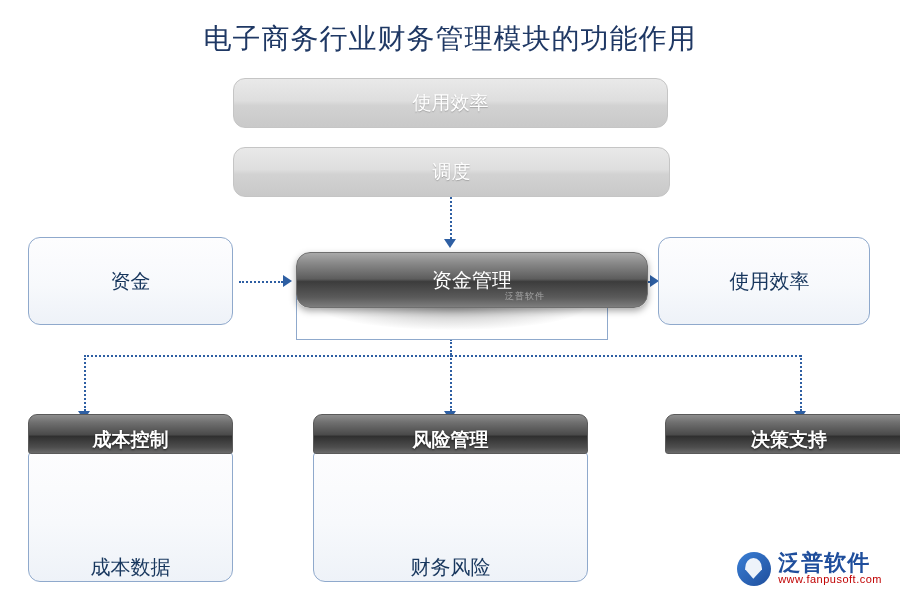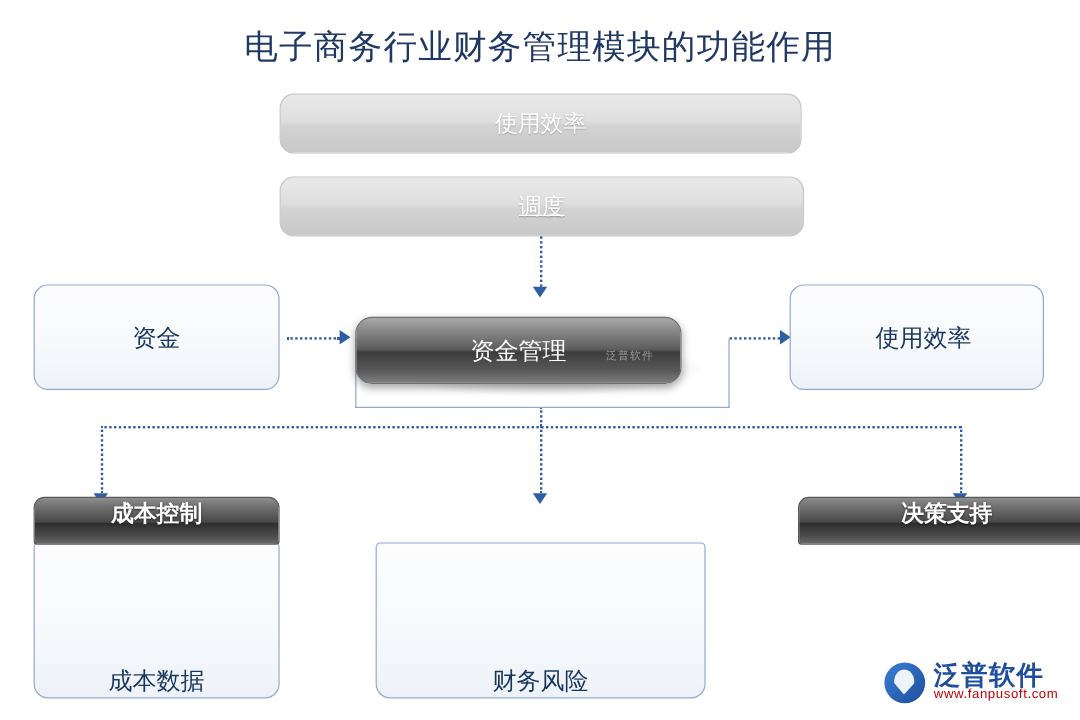--- a/index.html
+++ b/index.html
@@ -100,21 +100,21 @@
     font-size: 9px;
     color: rgba(255,255,255,0.45);
     letter-spacing: 1px;
   }
 
   
   .stack-head {
     position: absolute;
     box-sizing: border-box;
     display: flex;
-    align-items: flex-start;
+    align-items: flex-end;
     justify-content: center;
     border-radius: 9px 9px 3px 3px;
     z-index: 3;
   }
   .stack-body {
     position: absolute;
     box-sizing: border-box;
     display: flex;
     align-items: flex-end;
     justify-content: center;
@@ -199,37 +199,37 @@
 <body>
 
 <div id="stage">
 
   <div class="title">电子商务行业财务管理模块的功能作用</div>
 
   <div class="box pill" style="left:233px; top:78px; width:435px; height:50px;">
     <span>使用效率</span>
   </div>
 
-  <div class="box pill" style="left:233px; top:147px; width:437px; height:50px;text-decoration:underline;">
+  <div class="box pill" style="left:233px; top:147px; width:437px; height:50px;">
     <span>调度</span>
   </div>
 
   <div class="dot-v" style="left:450px; top:197px; height:42px;"></div>
   <div class="arrow arrow-down" style="left:444px; top:239px;"></div>
 
   <div class="box lightbox" style="left:28px; top:237px; width:205px; height:88px;">
     <span>资金</span>
   </div>
 
   <div class="dot-h" style="left:239px; top:281px; width:44px;"></div>
   <div class="arrow arrow-right" style="left:283px; top:275px;"></div>
 
   <div class="center-plate" style="left:296px; top:282px; width:310px; height:57px;"></div>
   <div class="center-shadow" style="left:320px; top:284px; width:265px; height:46px;"></div>
-  <div class="box centernode" style="left:296px; top:264px; width:272px; height:56px;font-family:Liberation Mono, monospace;">
+  <div class="box centernode" style="left:296px; top:252px; width:352px; height:56px;font-family:Liberation Mono, monospace;">
     <span>资金管理</span>
   </div>
   <div class="center-watermark" style="left:505px; top:290px;">泛普软件</div>
 
   <div class="dot-h" style="left:608px; top:281px; width:42px;"></div>
   <div class="arrow arrow-right" style="left:650px; top:275px;"></div>
 
   <div class="box lightbox" style="left:658px; top:237px; width:212px; height:88px;padding-left:11px;">
     <span>使用效率</span>
   </div>
@@ -246,20 +246,23 @@
   <div class="dot-v" style="left:800px; top:355px; height:56px;"></div>
   <div class="arrow arrow-down" style="left:794px; top:411px;"></div>
 
   <div class="stack-head darkbox" style="left:28px; top:414px; width:205px; height:40px;">
     <span>成本控制</span>
   </div>
   <div class="stack-body lightbox" style="left:28px; top:452px; width:205px; height:130px;">
     <span>成本数据</span>
   </div>
 
+  <div class="stack-head darkbox" style="left:313px; top:414px; width:275px; height:40px;">
+    <span>风险管理</span>
+  </div>
   <div class="stack-body lightbox" style="left:313px; top:452px; width:275px; height:130px;">
     <span>财务风险</span>
   </div>
 
   <div class="stack-head darkbox" style="left:665px; top:414px; width:248px; height:40px;">
     <span>决策支持</span>
   </div>
 
   <div class="logo">
     <div class="logo-mark"></div>

